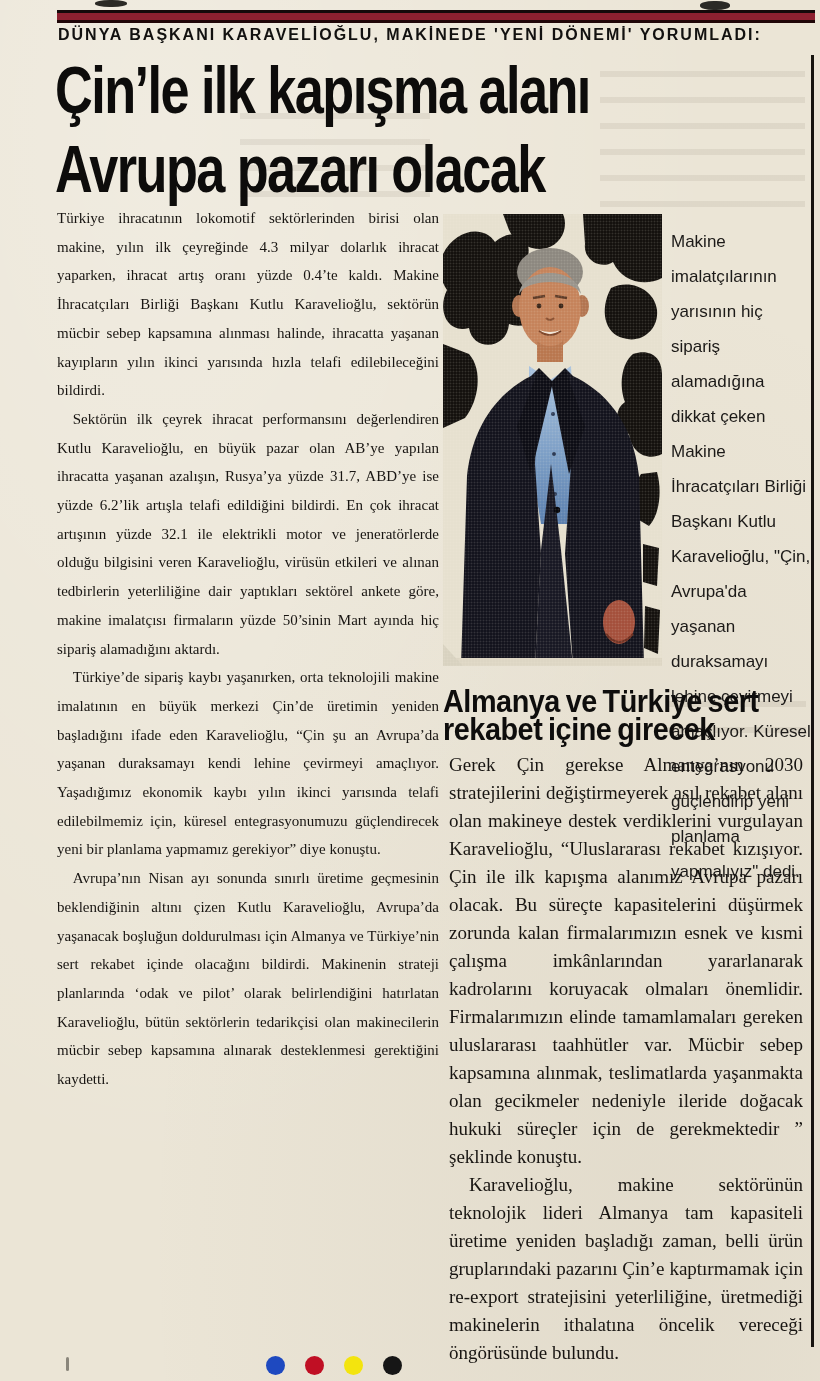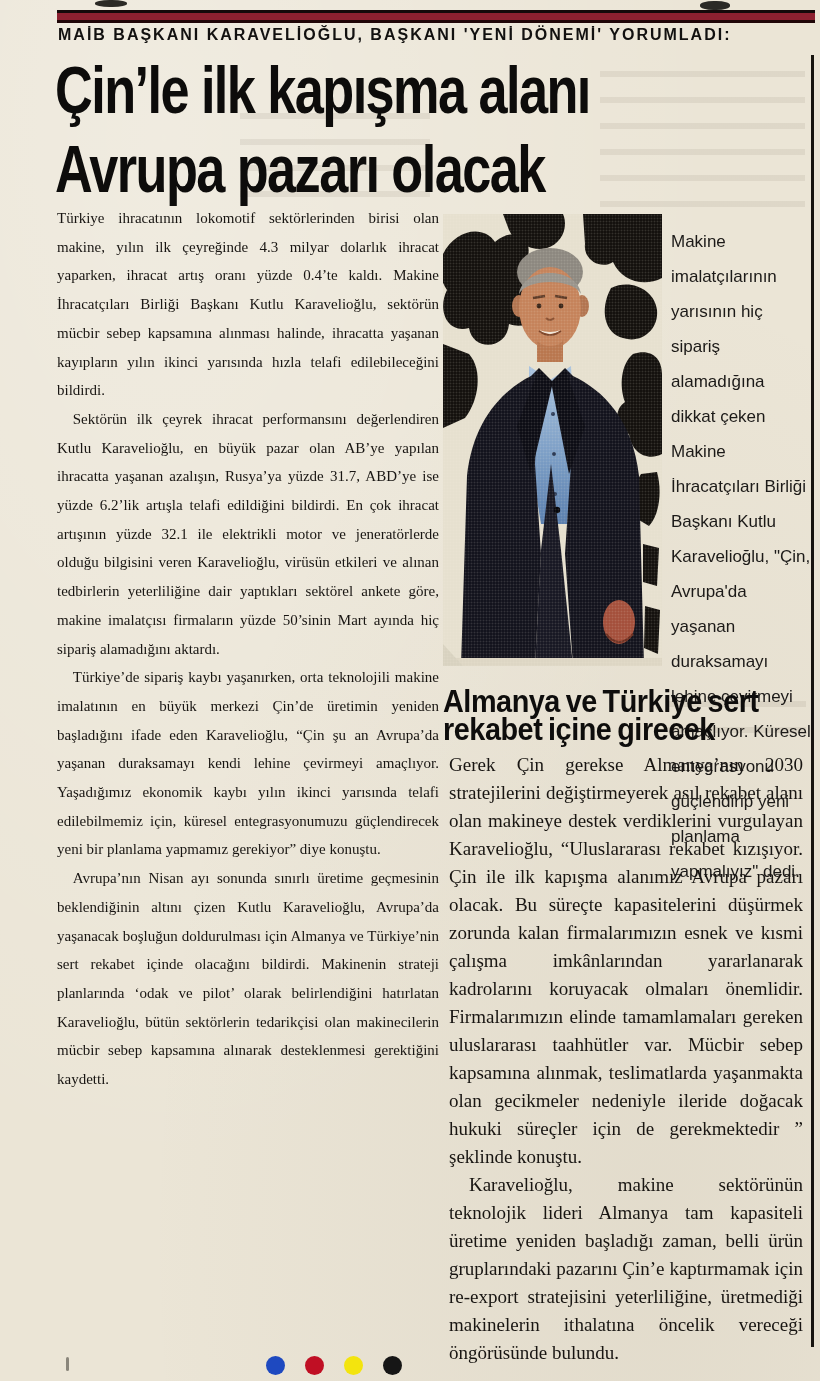--- a/index.html
+++ b/index.html
@@ -83,21 +83,21 @@
 <div class="page">
 
   <div class="smudge" style="left:95px;top:0;width:32px;height:7px;"></div>
   <div class="smudge" style="left:700px;top:1px;width:30px;height:9px;"></div>
   <div class="ghost" style="left:600px;top:58px;width:205px;height:160px;"></div>
   <div class="ghost" style="left:240px;top:100px;width:190px;height:115px;"></div>
   <div class="ghost" style="left:668px;top:688px;width:138px;height:58px;"></div>
   <div class="bottom-mark"></div>
 
   <div class="kicker-bar"></div>
-  <div class="kicker">MAİB BAŞKANI KARAVELİOĞLU, BAŞKANI 'YENİ DÖNEMİ' YORUMLADI:</div>
+  <div class="kicker">DÜNYA BAŞKANI KARAVELİOĞLU, MAKİNEDE 'YENİ DÖNEMİ' YORUMLADI:</div>
 
   <h1 class="headline" style="margin:0;">
     <span>Çin’le ilk kapışma alanı</span>
     <span>Avrupa pazarı olacak</span>
   </h1>
 
   <div class="col col-left">
     <p>Türkiye ihracatının lokomotif sektörlerinden birisi olan makine, yılın ilk çeyreğinde 4.3 milyar dolarlık ihracat yaparken, ihracat artış oranı yüzde 0.4’te kaldı. Makine İhracatçıları Birliği Başkanı Kutlu Karavelioğlu, sektörün mücbir sebep kapsamına alınması halinde, ihracatta yaşanan kayıpların yılın ikinci yarısında hızla telafi edilebileceğini bildirdi.</p>
     <p>Sektörün ilk çeyrek ihracat performansını değerlendiren Kutlu Karavelioğlu, en büyük pazar olan AB’ye yapılan ihracatta yaşanan azalışın, Rusya’ya yüzde 31.7, ABD’ye ise yüzde 6.2’lik artışla telafi edildiğini bildirdi. En çok ihracat artışının yüzde 32.1 ile elektrikli motor ve jeneratörlerde olduğu bilgisini veren Karavelioğlu, virüsün etkileri ve alınan tedbirlerin yeterliliğine dair yaptıkları sektörel ankete göre, makine imalatçısı firmaların yüzde 50’sinin Mart ayında hiç sipariş alamadığını aktardı.</p>
     <p>Türkiye’de sipariş kaybı yaşanırken, orta teknolojili makine imalatının en büyük merkezi Çin’de üretimin yeniden başladığını ifade eden Karavelioğlu, “Çin şu an Avrupa’da yaşanan duraksamayı kendi lehine çevirmeyi amaçlıyor. Yaşadığımız ekonomik kaybı yılın ikinci yarısında telafi edilebilmemiz için, küresel entegrasyonumuzu güçlendirecek yeni bir planlama yapmamız gerekiyor” diye konuştu.</p>

